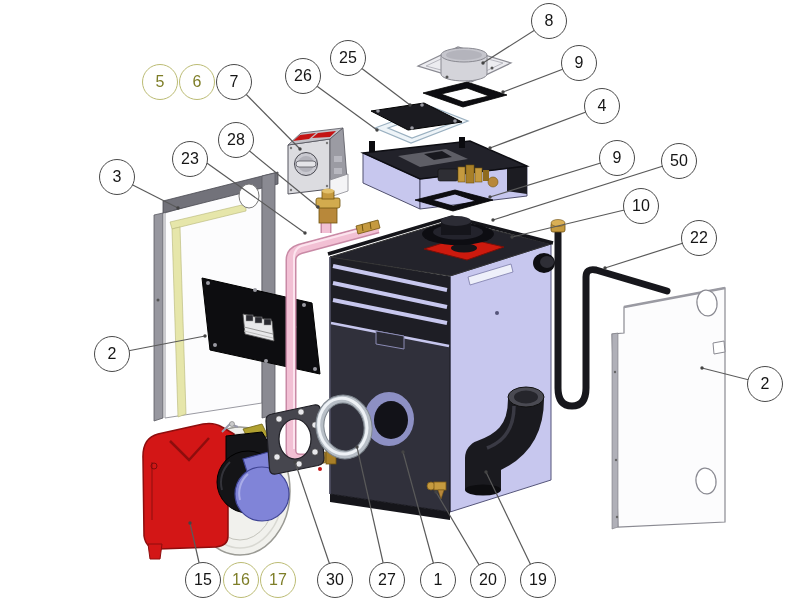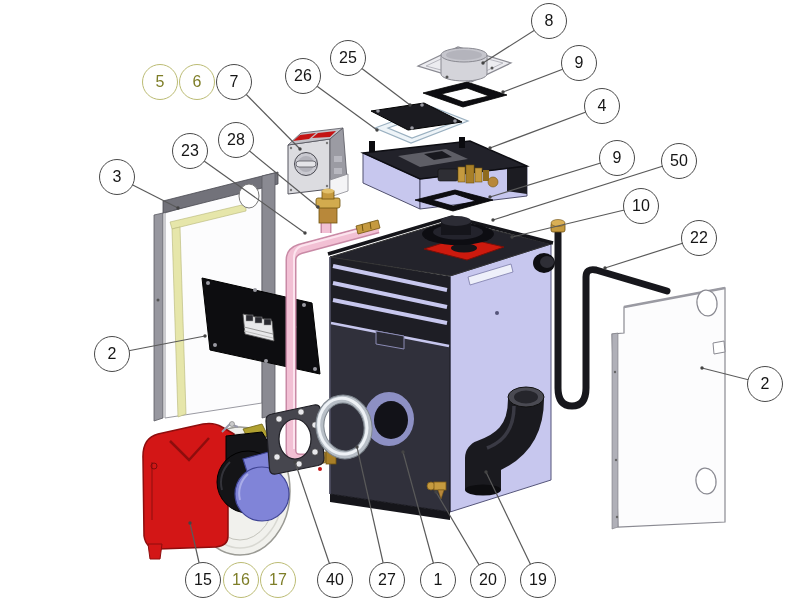--- a/index.html
+++ b/index.html
@@ -287,25 +287,25 @@
       <div class="balloon" style="left: 679px; top: 161px;">50</div>
       <div class="balloon" style="left: 641px; top: 206px;">10</div>
       <div class="balloon" style="left: 699px; top: 238px;">22</div>
       <div class="balloon" style="left: 765px; top: 384px;">2</div>
       <div class="balloon" style="left: 348px; top: 58px;">25</div>
       <div class="balloon" style="left: 303px; top: 76px;">26</div>
       <div class="balloon" style="left: 234px; top: 82px;">7</div>
       <div class="balloon accent" style="left: 160px; top: 82px;">5</div>
       <div class="balloon accent" style="left: 197px; top: 82px;">6</div>
       <div class="balloon" style="left: 236px; top: 140px; text-align: center;">28</div>
-      <div class="balloon" style="left: 190px; top: 151px;">23</div>
+      <div class="balloon" style="left: 190px; top: 159px;">23</div>
       <div class="balloon" style="left: 117px; top: 177px;">3</div>
       <div class="balloon" style="left: 112px; top: 354px;">2</div>
       <div class="balloon" style="left: 203px; top: 580px;">15</div>
       <div class="balloon accent" style="left: 241px; top: 580px; text-align: right;">16</div>
       <div class="balloon accent" style="left: 278px; top: 580px;">17</div>
-      <div class="balloon" style="left: 335px; top: 580px;">40</div>
+      <div class="balloon" style="left: 335px; top: 580px;">30</div>
       <div class="balloon" style="left: 387px; top: 580px;">27</div>
       <div class="balloon" style="left: 438px; top: 580px;">1</div>
       <div class="balloon" style="left: 488px; top: 580px;">20</div>
       <div class="balloon" style="left: 538px; top: 580px;">19</div>
     </div>
 </div>
 
 </body></html>

